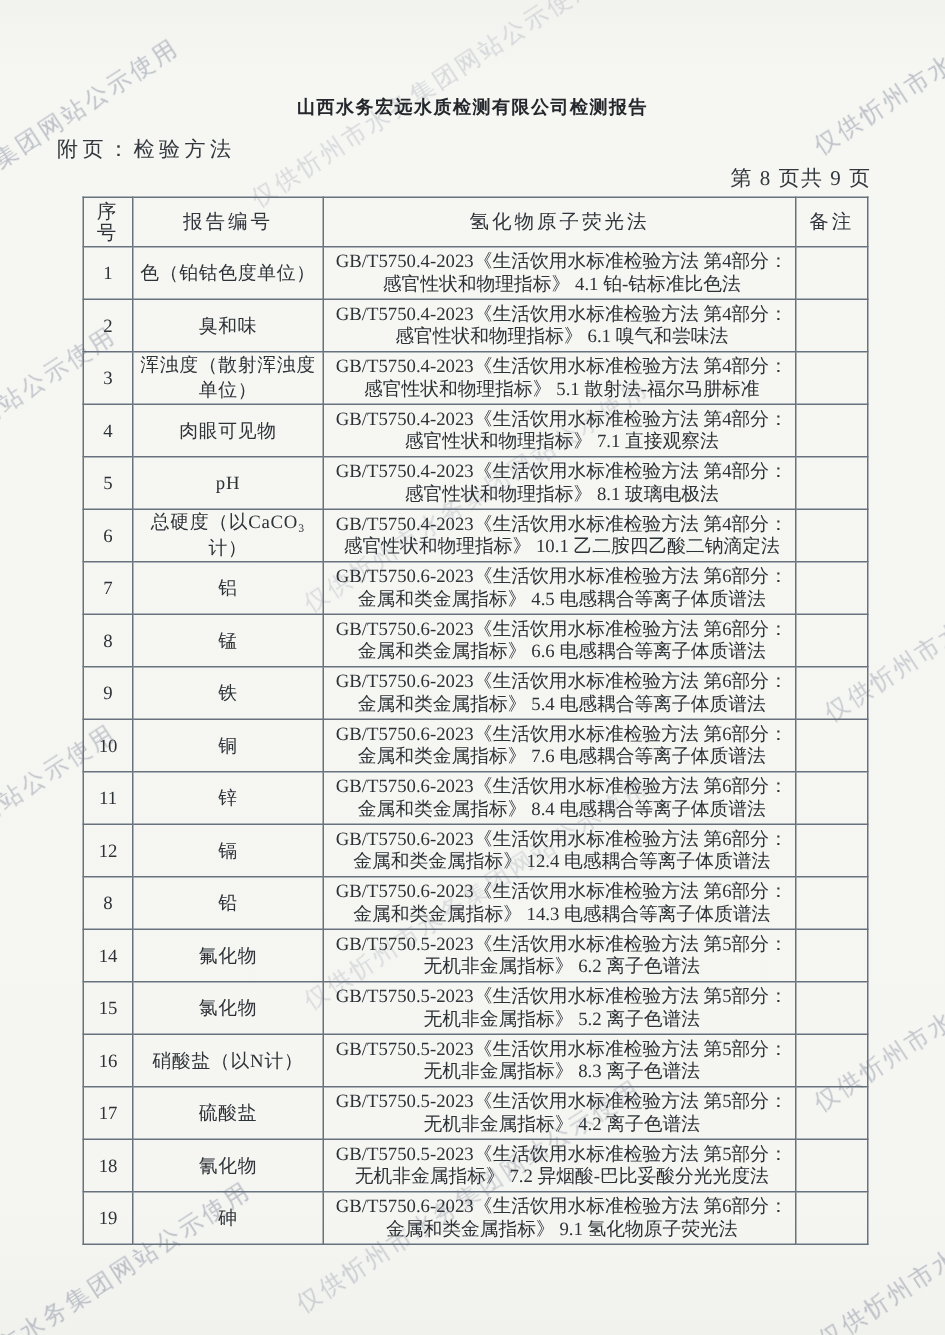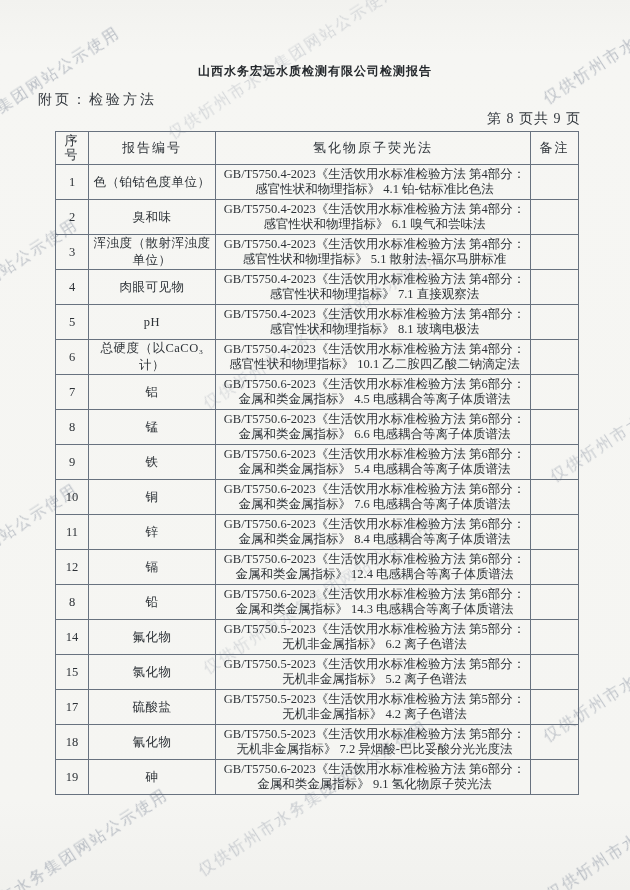--- a/index.html
+++ b/index.html
@@ -200,20 +200,27 @@
             <td class="col-remark"></td>
           </tr>
           <tr>
             <td class="col-no">15</td>
             <td class="col-item">氯化物</td>
             <td class="col-standard">GB/T5750.5-2023《生活饮用水标准检验方法 第5部分：
 无机非金属指标》 5.2 离子色谱法</td>
             <td class="col-remark"></td>
           </tr>
           <tr>
+            <td class="col-no">16</td>
+            <td class="col-item">硝酸盐（以N计）</td>
+            <td class="col-standard">GB/T5750.5-2023《生活饮用水标准检验方法 第5部分：
+无机非金属指标》 8.3 离子色谱法</td>
+            <td class="col-remark"></td>
+          </tr>
+          <tr>
             <td class="col-no">17</td>
             <td class="col-item">硫酸盐</td>
             <td class="col-standard">GB/T5750.5-2023《生活饮用水标准检验方法 第5部分：
 无机非金属指标》 4.2 离子色谱法</td>
             <td class="col-remark"></td>
           </tr>
           <tr>
             <td class="col-no">18</td>
             <td class="col-item">氰化物</td>
             <td class="col-standard">GB/T5750.5-2023《生活饮用水标准检验方法 第5部分：

